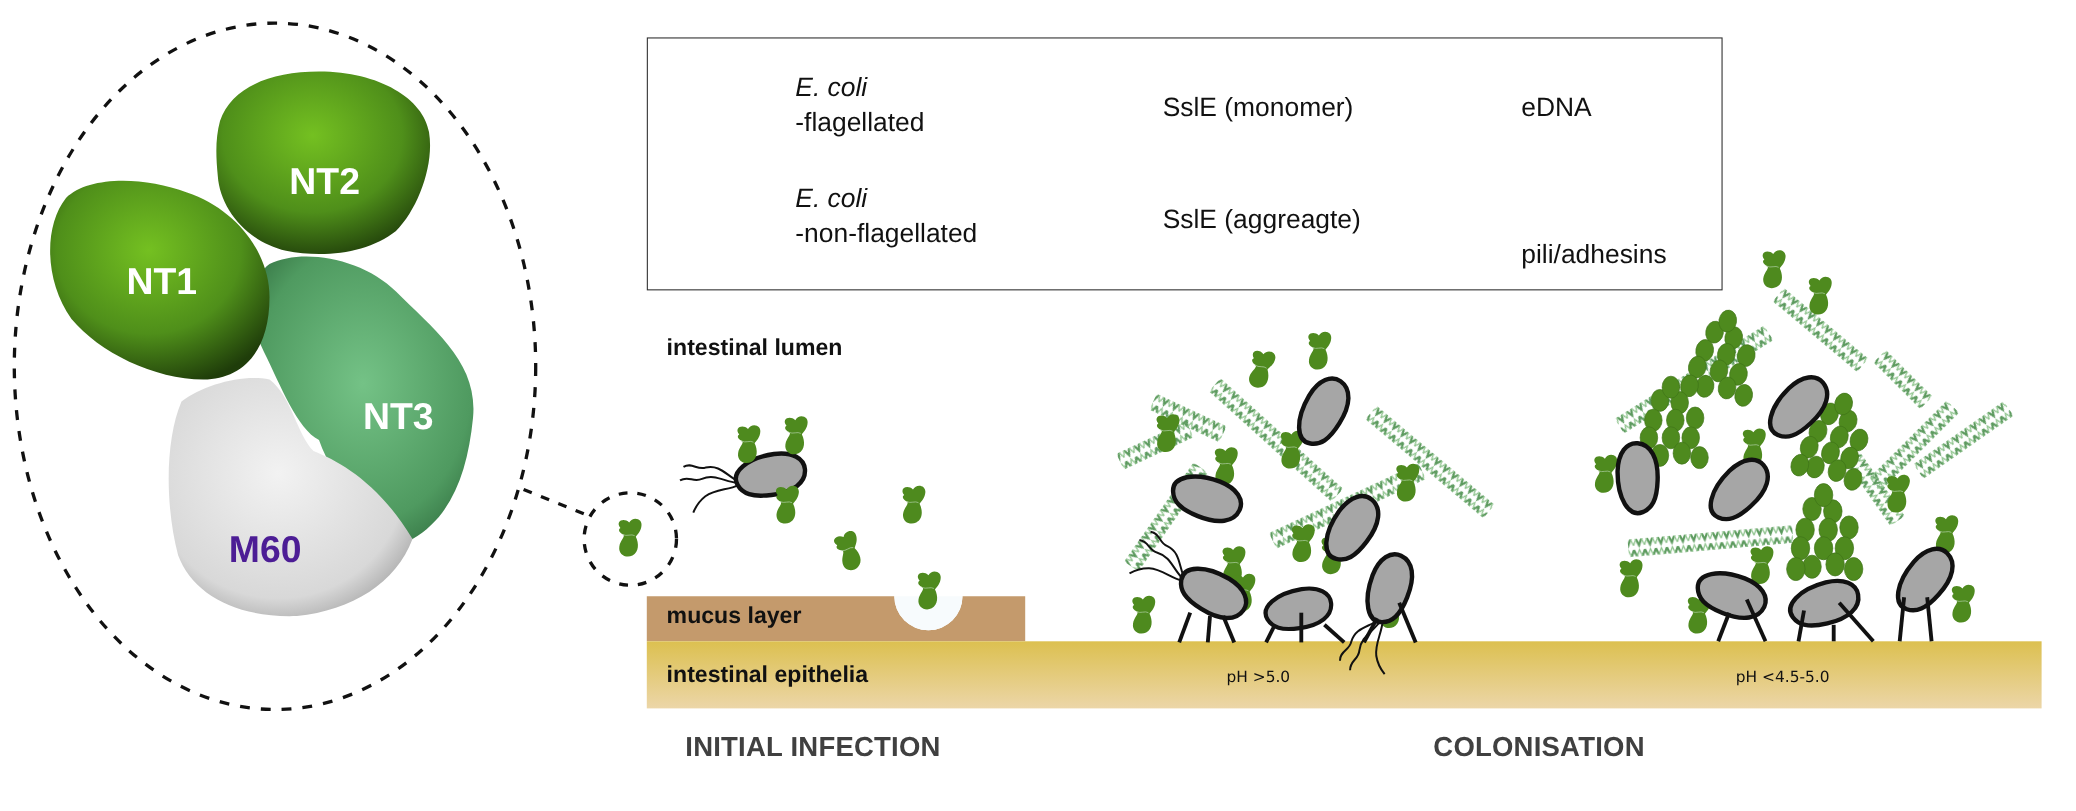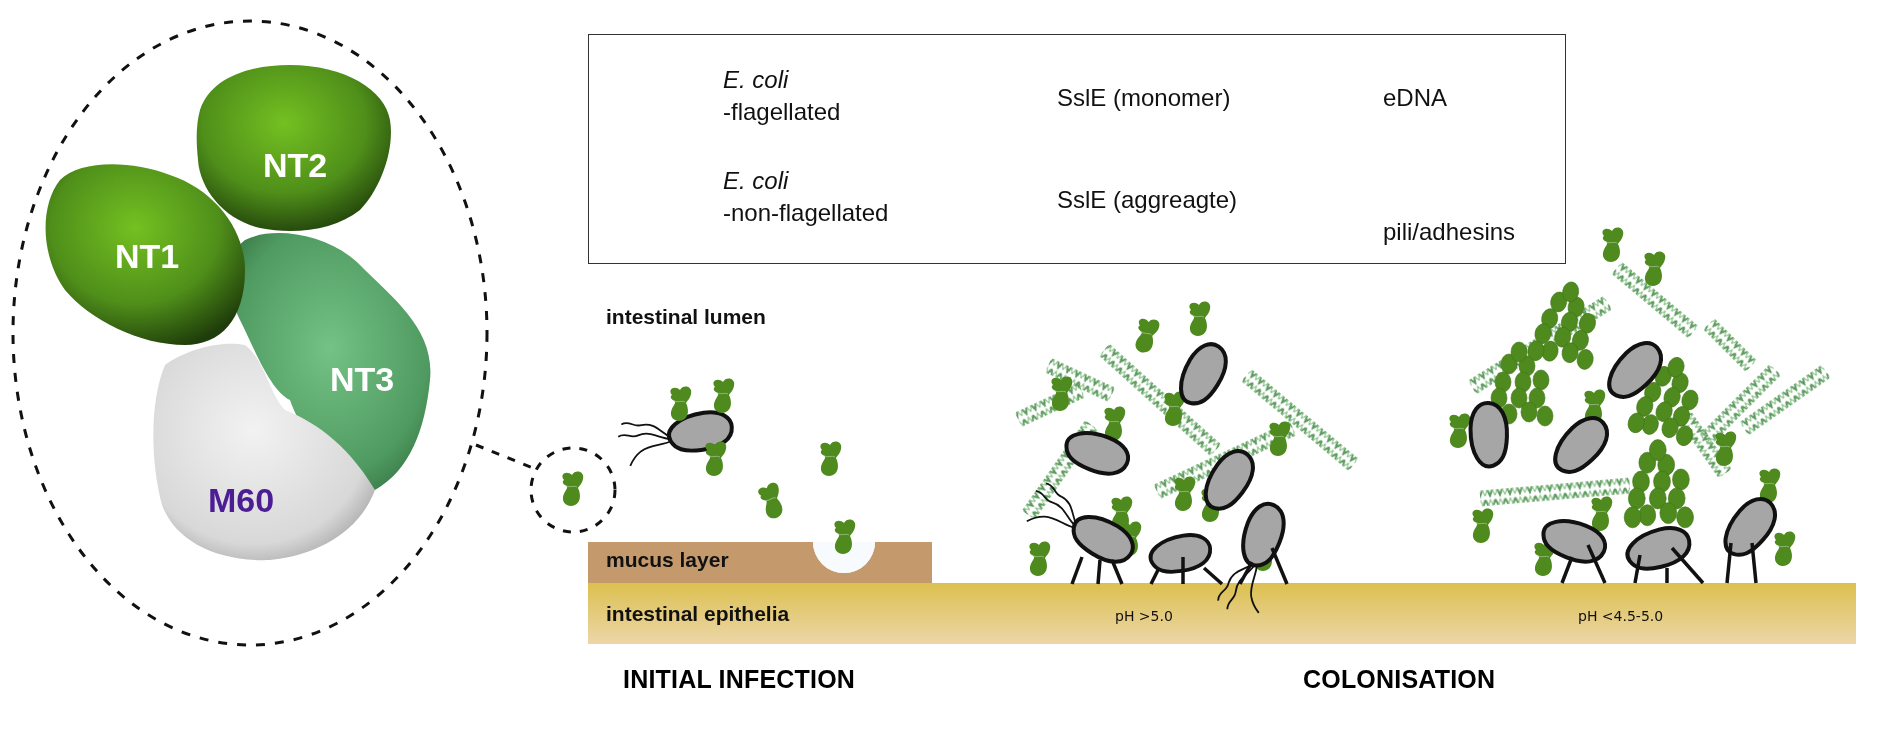--- a/index.html
+++ b/index.html
@@ -6,21 +6,21 @@
   body { width: 1887px; height: 737px; position: relative; overflow: hidden; font-family: "Liberation Sans", sans-serif; }
   svg.stage { position: absolute; left: 0; top: 0; width: 1887px; height: 737px; }
   .lbl-struct { position: absolute; font-family: "Liberation Sans", sans-serif; font-weight: bold; font-size: 34px; }
   .lbl-white { color: #ffffff; }
   .lbl-black { color: #4c1d95; }
   .legend-box { position: absolute; left: 588px; top: 34px; width: 978px; height: 230px; border: 1.5px solid #333; box-sizing: border-box; background: #fff; }
   .legend-text { position: absolute; font-family: "Liberation Sans", sans-serif; font-size: 24px; color: #111; line-height: 32px; white-space: nowrap; }
   .legend-text i { font-style: italic; }
   .region-label { position: absolute; font-family: "Liberation Sans", sans-serif; font-weight: bold; font-size: 21px; color: #111; white-space: nowrap; }
   .ph-label { position: absolute; font-family: "DejaVu Sans", sans-serif; font-size: 14px; color: #111; white-space: nowrap; }
-  .stage-label { position: absolute; font-family: "Liberation Sans", sans-serif; font-weight: bold; font-size: 25px; color: #000000; white-space: nowrap; letter-spacing: 0.2px; }
+  .stage-label { position: absolute; font-family: "Liberation Sans", sans-serif; font-weight: bold; font-size: 25px; color: #404040; white-space: nowrap; letter-spacing: 0.2px; }
 </style>
 </head>
 <body>
 
 <svg class="stage" viewBox="0 0 1887 737">
   <defs>
 
     <g id="mono">
       <path d="M-9,-10 C-14,-16 -6,-20 -1,-15 C2,-21 12,-19 10,-11 C9,-6 6,-4 5,-2 C8,4 8,12 2,15 C-4,18 -11,14 -10,7 C-9,1 -5,-1 -6,-4 C-9,-5 -12,-8 -9,-10 Z" fill="#4e8a1e"></path>
       <path d="M-7,-4 C-3,-2 1,-5 4,-3" stroke="#9cc28a" stroke-width="0.8" fill="none"></path>

